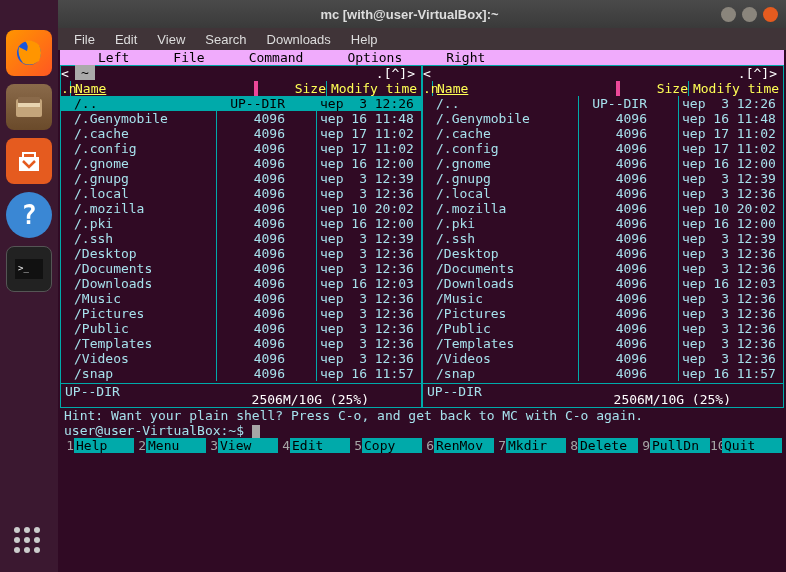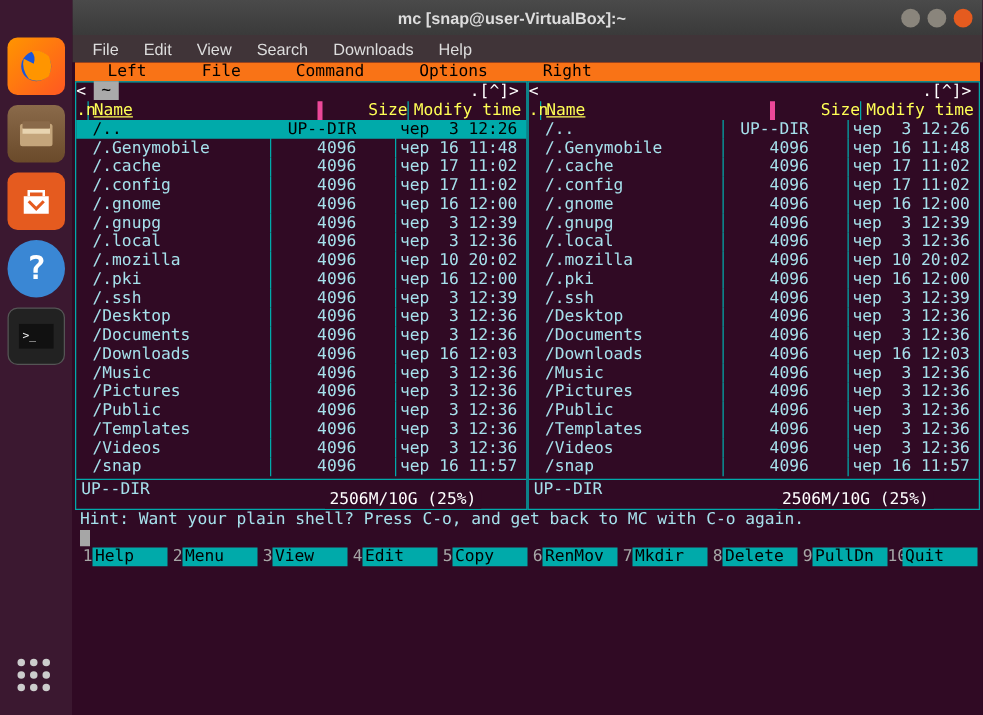--- a/index.html
+++ b/index.html
@@ -18,21 +18,21 @@
 .apps-btn { position:absolute; bottom:15px; left:14px; width:30px; height:30px; display:grid; grid-template-columns:repeat(3,6px); grid-template-rows:repeat(3,6px); gap:4px; }
 .apps-btn span { background:#ccc; border-radius:50%; }
 .window { position:absolute; left:58px; top:0; width:728px; height:572px; background:#300a24; display:flex; flex-direction:column; }
 .titlebar { height:28px; background:linear-gradient(180deg,#4a4a4a,#3a3a3a); display:flex; align-items:center; color:#ddd; font-family:sans-serif; font-size:13px; }
 .title-text { flex:1; text-align:center; font-weight:bold; }
 .win-btns { display:flex; gap:6px; padding-right:8px; }
 .win-btn { width:15px; height:15px; border-radius:50%; }
 .menubar { height:22px; background:#403438; display:flex; align-items:center; padding-left:8px; gap:4px; color:#ddd; font-family:sans-serif; font-size:13px; }
 .menubar span { padding:2px 8px; }
 .mc-area { flex:1; background:#300a24; color:#a6e1ec; padding:0 2px; line-height:15px; }
-.mc-menu { background:#f97316; color:#000; display:flex; padding:0 4px; }
+.mc-menu { background:#f0abfc; color:#000; display:flex; padding:0 16px; }
 .mc-menu span { padding:0 22px; }
 .panels { display:flex; }
 .panel { width:50%; border:1px solid #00aaaa; position:relative; }
 .phead { position:relative; height:15px; color:#fff; }
 .tab { position:absolute; top:-1px; left:14px; background:#aaa; color:#000; padding:0 6px; }
 .arrows { position:absolute; right:6px; top:0; color:#fff; }
 .cols { display:flex; color:#ffff55; height:15px; }
 .cols .c1{width:10px;text-align:center;border-right:1px solid #00aaaa;}
 .cols .c2{flex:1;padding-left:4px;text-decoration:underline;}
 .cols .c3{width:72px;text-align:right;border-left:4px solid #ec4899;}
@@ -40,21 +40,21 @@
 .rows { }
 .row { display:flex; height:15px; }
 .row.sel { background:#00aaaa; color:#000; }
 .row .c1{width:10px;}
 .row .c2{flex:1;padding-left:3px;white-space:pre;}
 .row .c3{width:72px;text-align:right;padding-right:3px;border-left:1px solid #00aaaa;}
 .row .c4{width:105px;padding-left:3px;border-left:1px solid #00aaaa;white-space:pre;margin-left:28px;}
 .sep { height:1px; background:#00aaaa; margin-top:2px; }
 .pstatus { display:flex; height:15px; padding:0 4px; }
 .pstatus .s1{flex:1;}
-.pdisk { height:15px; color:#fff; text-align:right; padding-right:36px; margin-top:-7px;}
+.pdisk { height:15px; color:#fff; text-align:right; padding-right:48px; margin-top:-7px;}
 .pdisk span{ background:#300a24; padding:0 4px;}
 .hint { color:#a6e1ec; padding:0 4px; }
 .prompt { padding:0 4px; }
 .prompt .cursor { background:#a6a6a6; display:inline-block; width:8px; height:13px; vertical-align:middle;}
 .fkeys { display:flex; padding:0 2px; }
 .fkey { display:flex; flex:1; }
 .fkey .n { color:#a6a6a6; width:12px; text-align:right; }
 .fkey .l { background:#00aaaa; color:#000; flex:1; padding-left:2px; }
 </style>
 </head>
@@ -97,21 +97,21 @@
       <span></span>
       <span></span>
       <span></span>
       <span></span>
     </div>
 </div>
 
 <div class="window">
   <div class="titlebar">
     <div style="width:40px"></div>
-    <div class="title-text">mc [snap@user-VirtualBox]:~</div>
+    <div class="title-text">mc [with@user-VirtualBox]:~</div>
     <div class="win-btns">
       <div class="win-btn" style="background:#8a857c"></div>
       <div class="win-btn" style="background:#8a857c"></div>
       <div class="win-btn" style="background:#e55b1f"></div>
     </div>
   </div>
   <div class="menubar">
     <span>File</span>
     <span>Edit</span>
     <span>View</span>
@@ -393,21 +393,21 @@
           </div>
         <div class="sep"></div>
         <div class="pstatus">
             <span class="s1">UP--DIR</span>
           </div>
         <div class="pdisk"><span>2506M/10G (25%)</span></div>
       </div>
     </div>
 
     <div class="hint">Hint: Want your plain shell? Press C-o, and get back to MC with C-o again.</div>
-    <div class="prompt"><span class="cursor"></span></div>
+    <div class="prompt"><span>user@user-VirtualBox:~$ </span><span class="cursor"></span></div>
     <div class="fkeys">
         <div class="fkey">
           <span class="n">1</span>
           <span class="l">Help</span>
         </div>
         <div class="fkey">
           <span class="n">2</span>
           <span class="l">Menu</span>
         </div>
         <div class="fkey">

